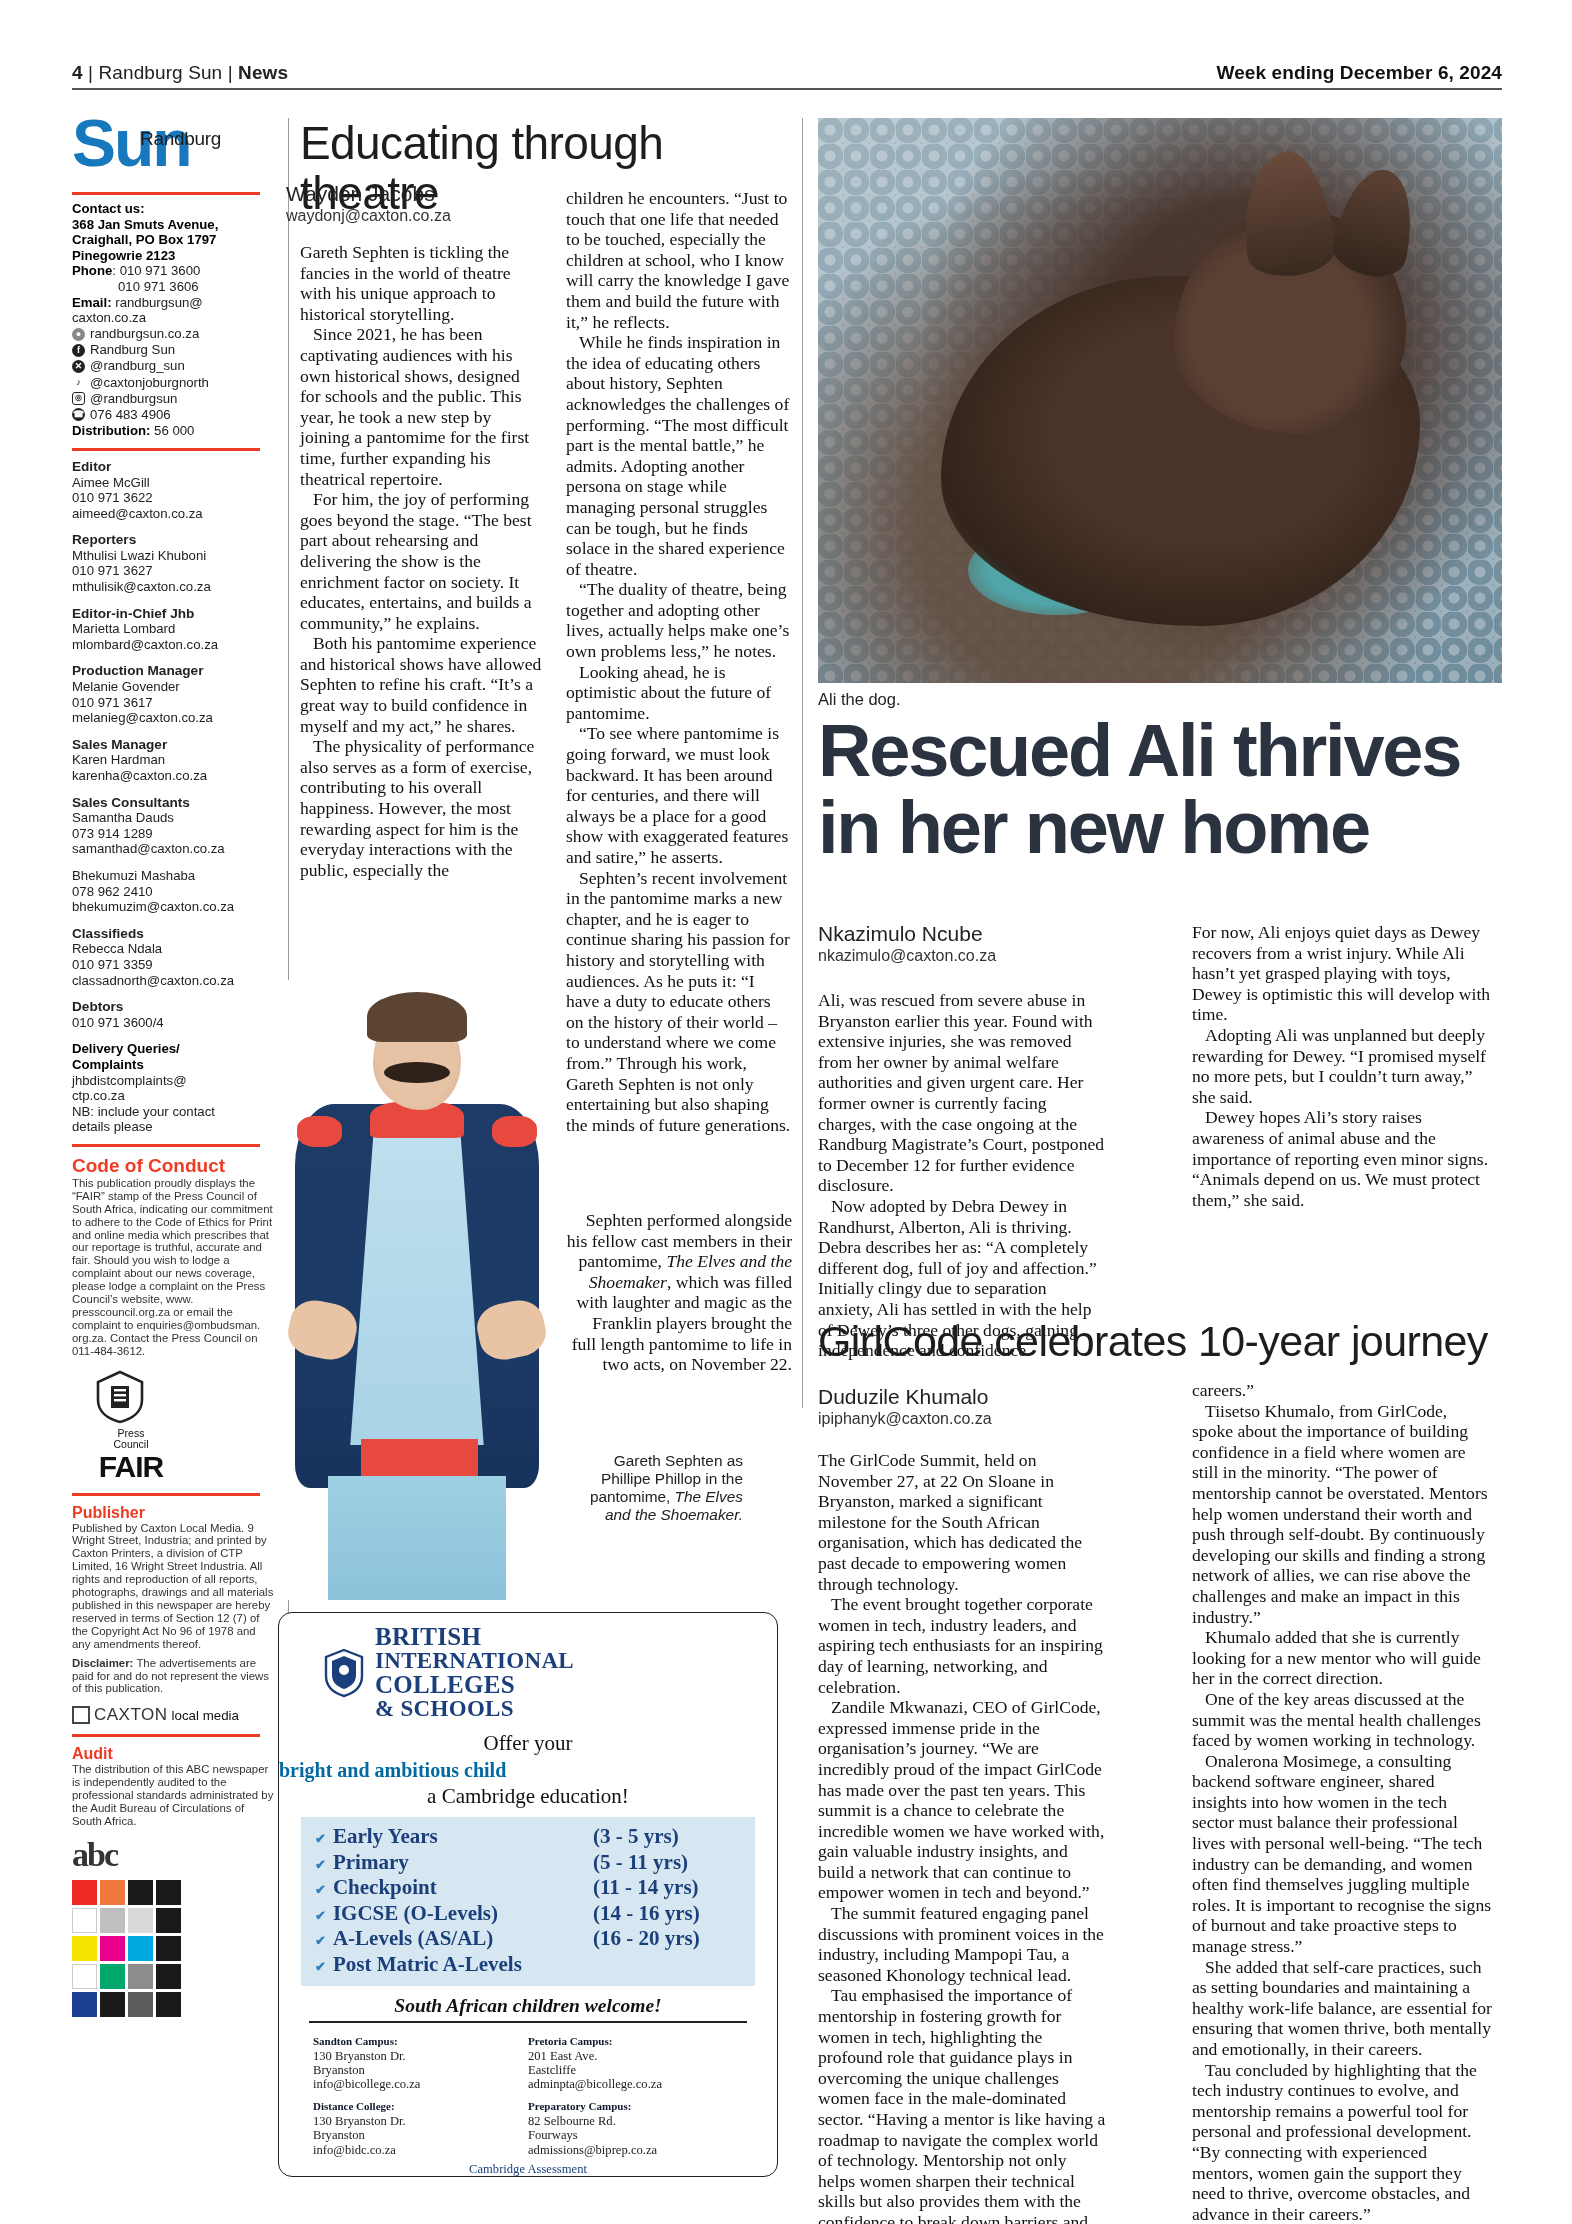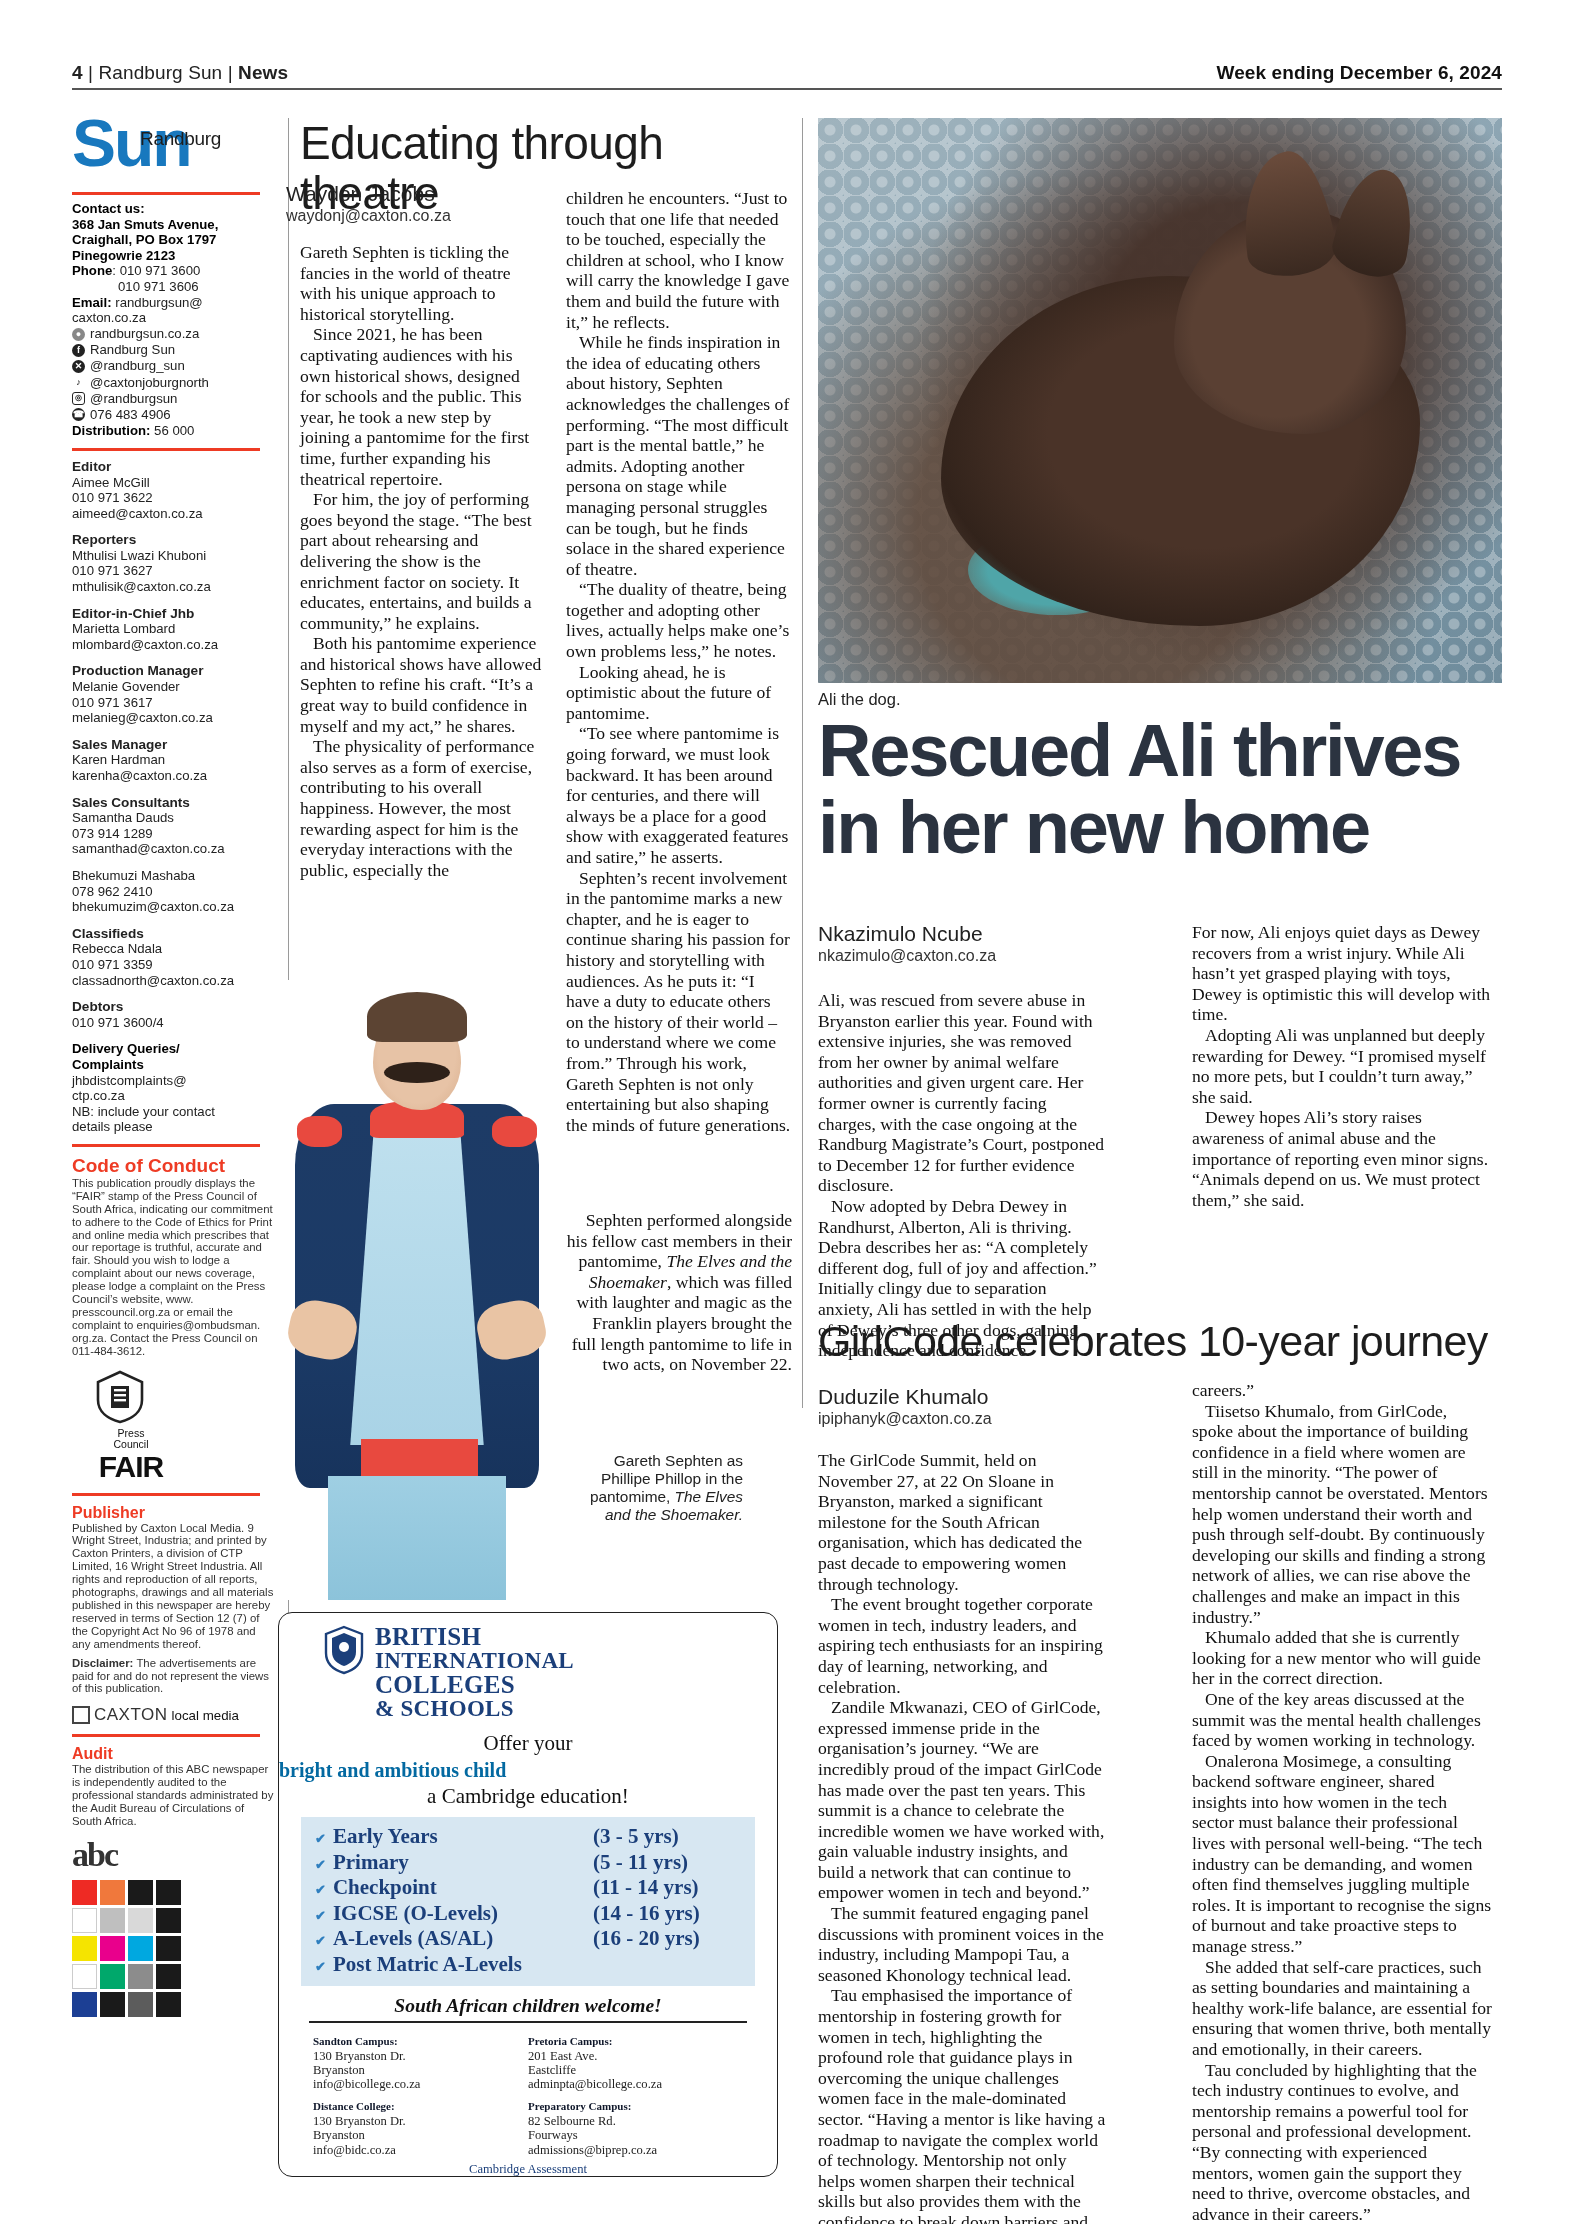--- a/index.html
+++ b/index.html
@@ -225,21 +225,21 @@
     font-size:15.4px; line-height:18px; color:#222; text-align:right;
   }
   .gareth-caption i { font-style:italic; }
 
   
   .bic {
     position:absolute; left:278px; top:1612px; width:500px; height:565px;
     border:1.6px solid #222; border-radius:14px;
     background:#fff; overflow:hidden;
   }
-  .bic-top { display:flex; align-items:flex-start; gap:10px; padding:12px 0 2px 44px; }
+  .bic-top { display:flex; align-items:center; gap:10px; padding:12px 0 2px 44px; }
   .bic-shield { width:42px; height:50px; position:relative; }
   .bic-name {
     font-family:"Liberation Serif", serif; color:#1b3f7a;
     font-weight:bold; font-size:25px; line-height:24px; letter-spacing:.3px;
   }
   .bic-name .l2 { font-size:23px; }
   .bic-offer {
     text-align:center; font-family:"Liberation Serif", serif;
     font-size:21px; color:#111; margin-top:8px;
   }

